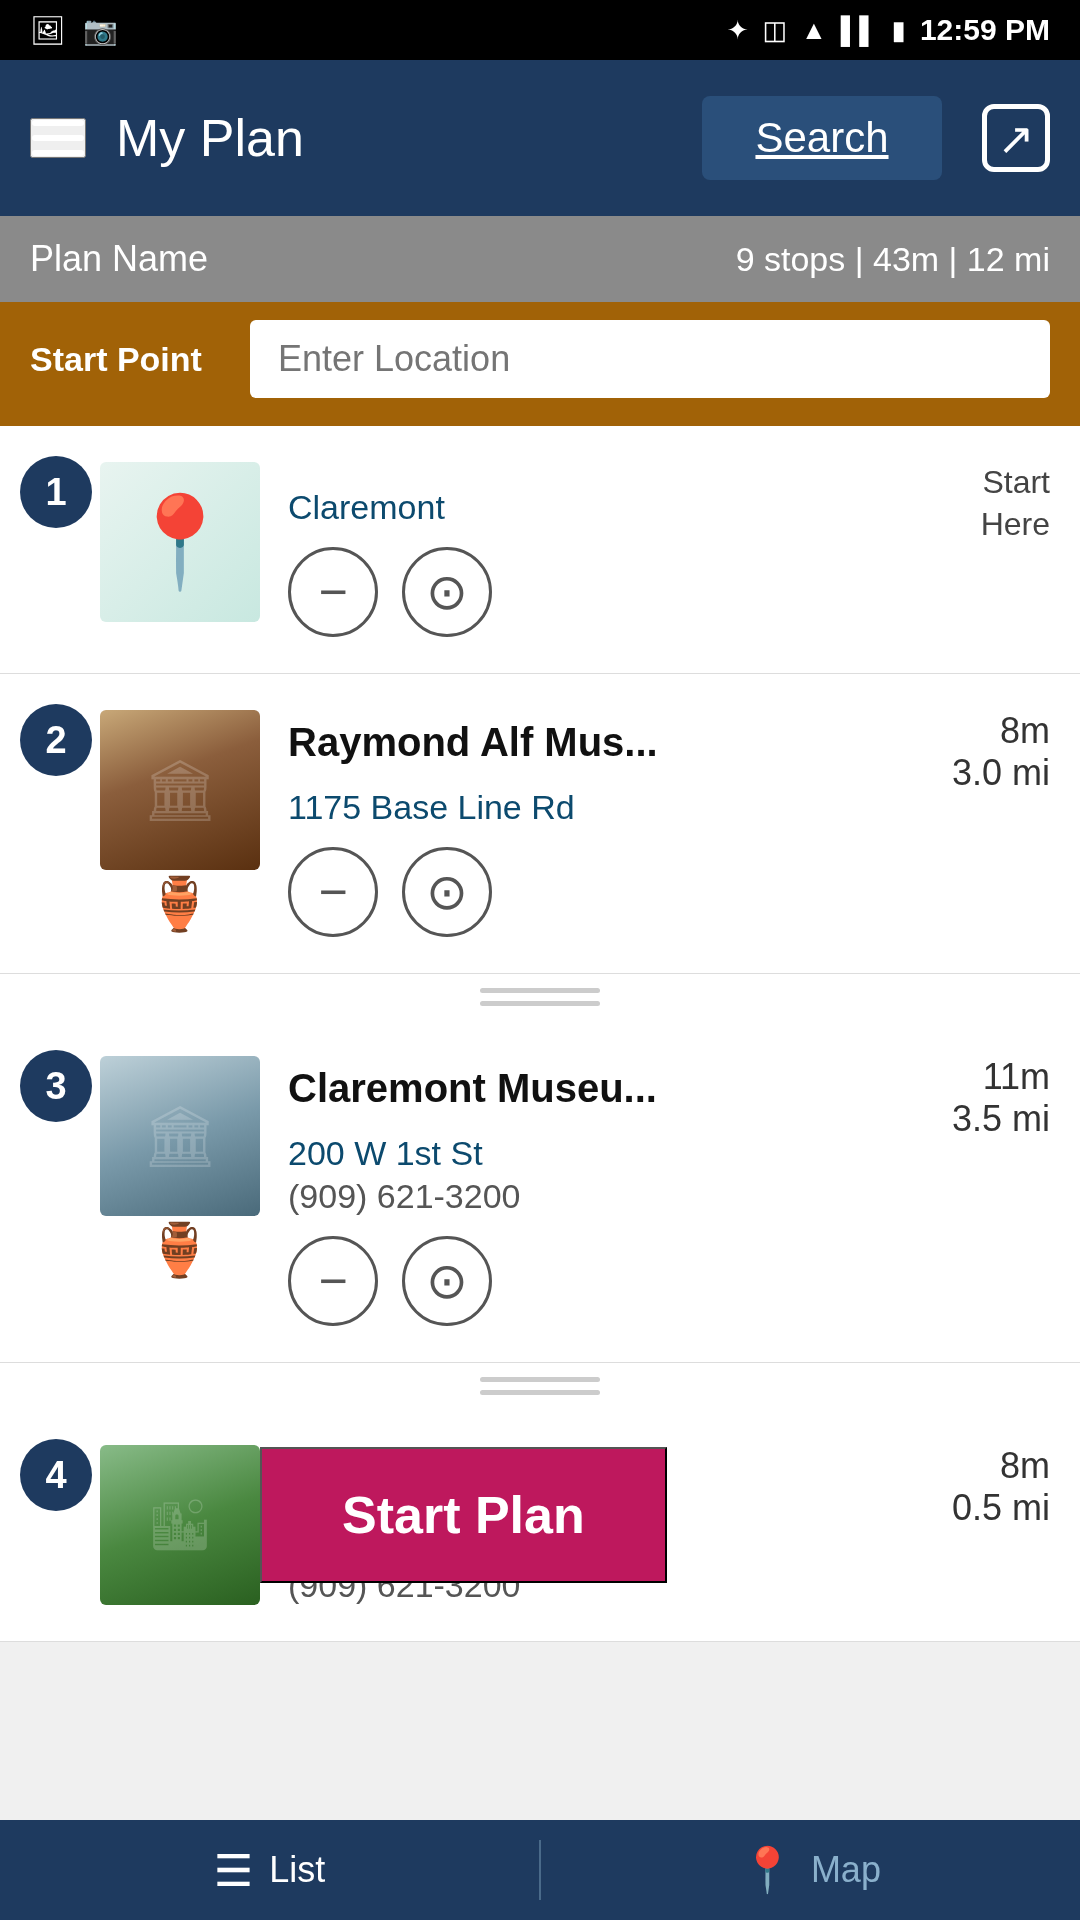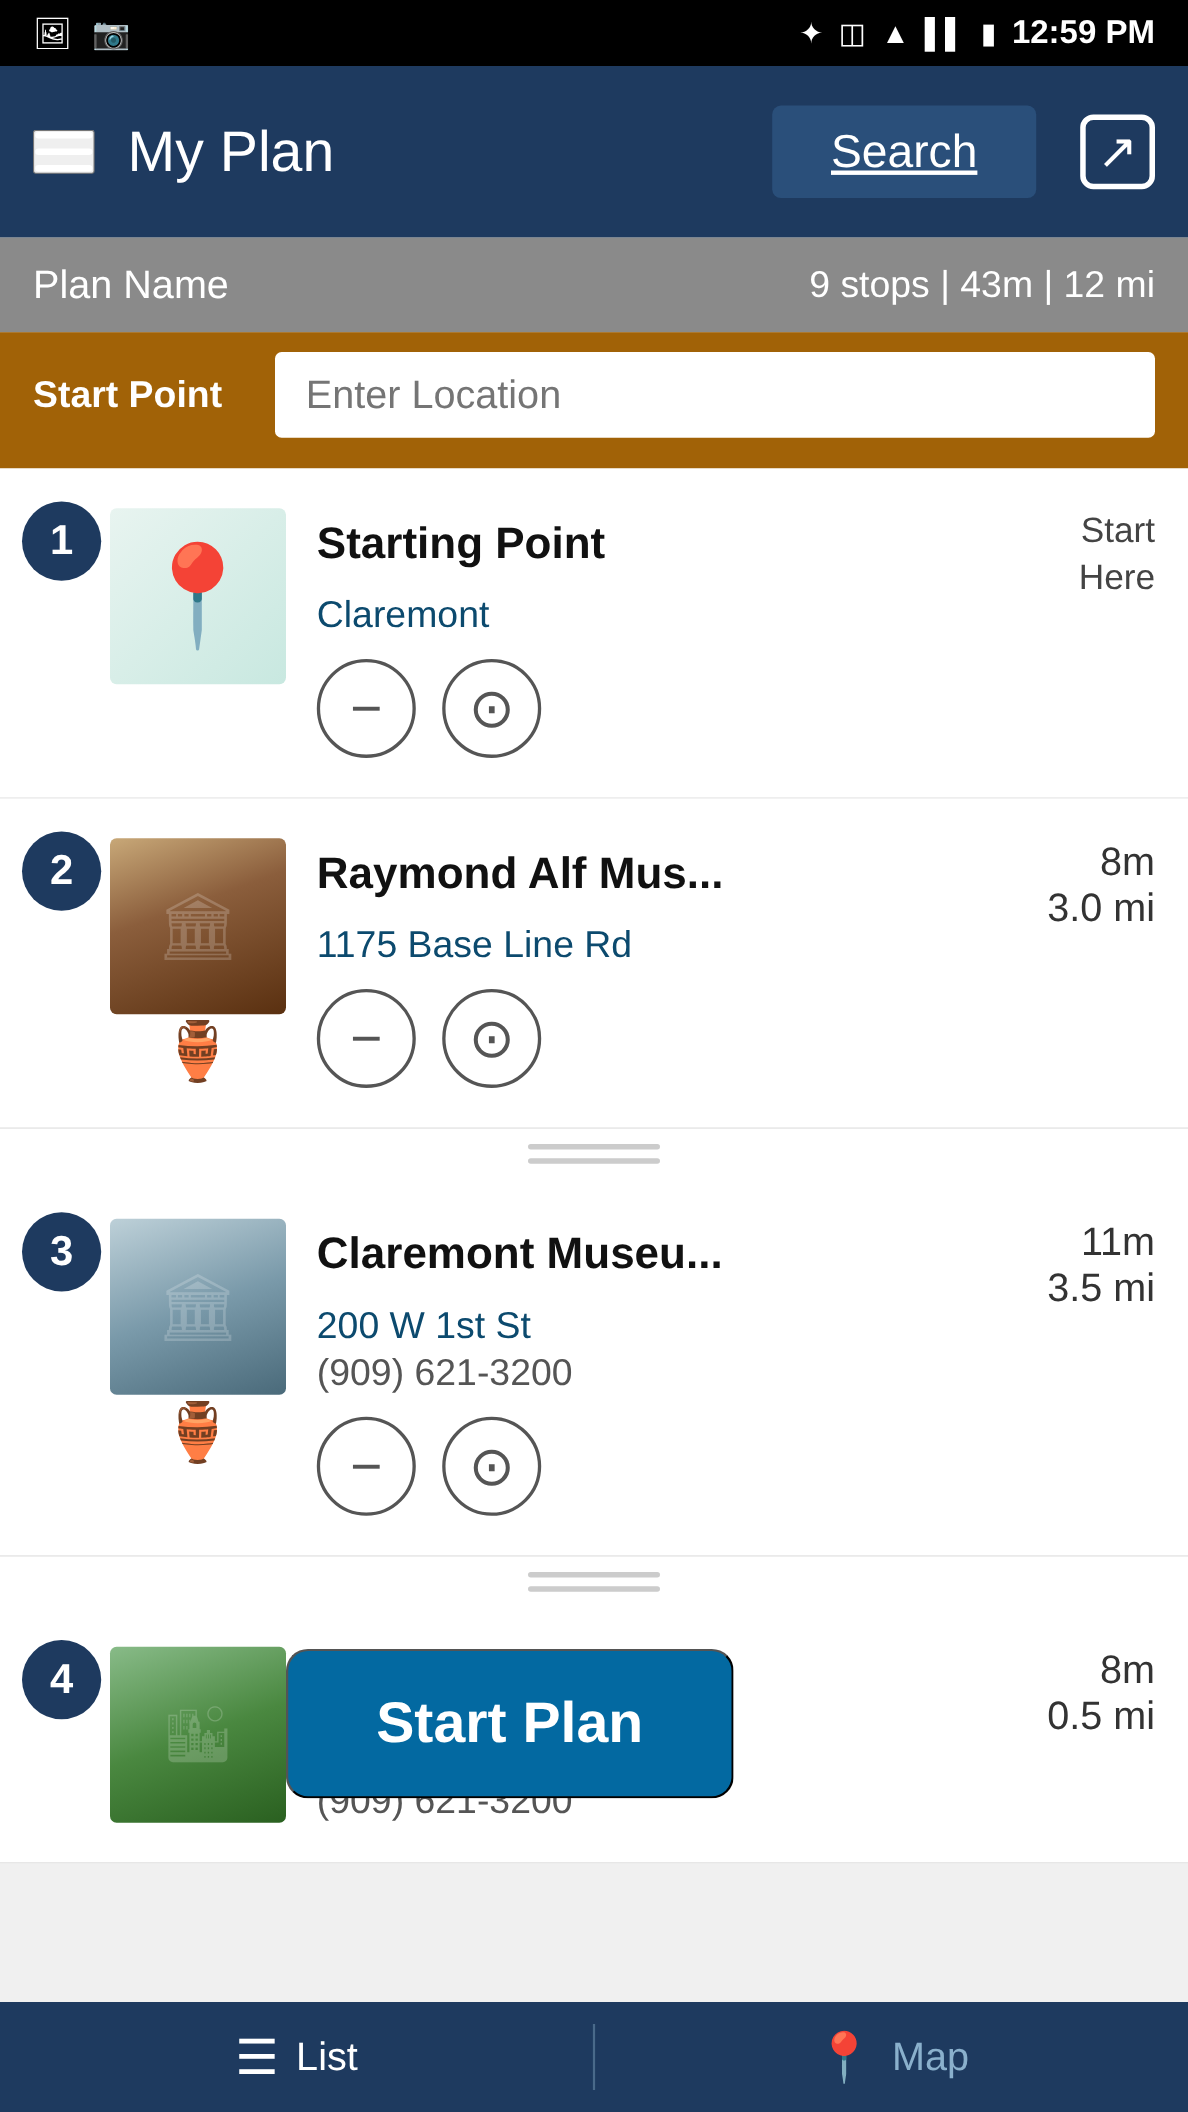--- a/index.html
+++ b/index.html
@@ -251,27 +251,27 @@
     .drag-handle-bars span {
       display: block;
       height: 5px;
       background: #ccc;
       border-radius: 3px;
     }
 
     
     .start-plan-overlay {
       position: absolute;
-      background: #0369a1;
+      background: #be185d;
       color: #fff;
       font-size: 52px;
       font-weight: 600;
       text-align: right;
       padding: 36px 80px;
-      border-radius: 20px;
+      border-radius: 0;
       cursor: pointer;
       z-index: 10;
     }
 
     
     .bottom-nav {
       position: fixed;
       bottom: 0;
       width: 1080px;
       height: 100px;
@@ -359,21 +359,20 @@
 </div>
 
 <div class="stops-list">
 
   <div class="stop-item">
     <div class="stop-number">1</div>
     <div class="stop-thumbnail starting-thumb">
       <span style="font-size:90px;">📍</span>
     </div>
     <div class="stop-info">
-      <div class="stop-name">Starting Point</div>
       <div class="stop-subtitle">Claremont</div>
       <div class="action-buttons">
         <button class="remove-btn">
           <span>−</span>
         </button>
         <button class="location-btn">
           <span class="location-pin-icon">⊙</span>
         </button>
       </div>
     </div>

